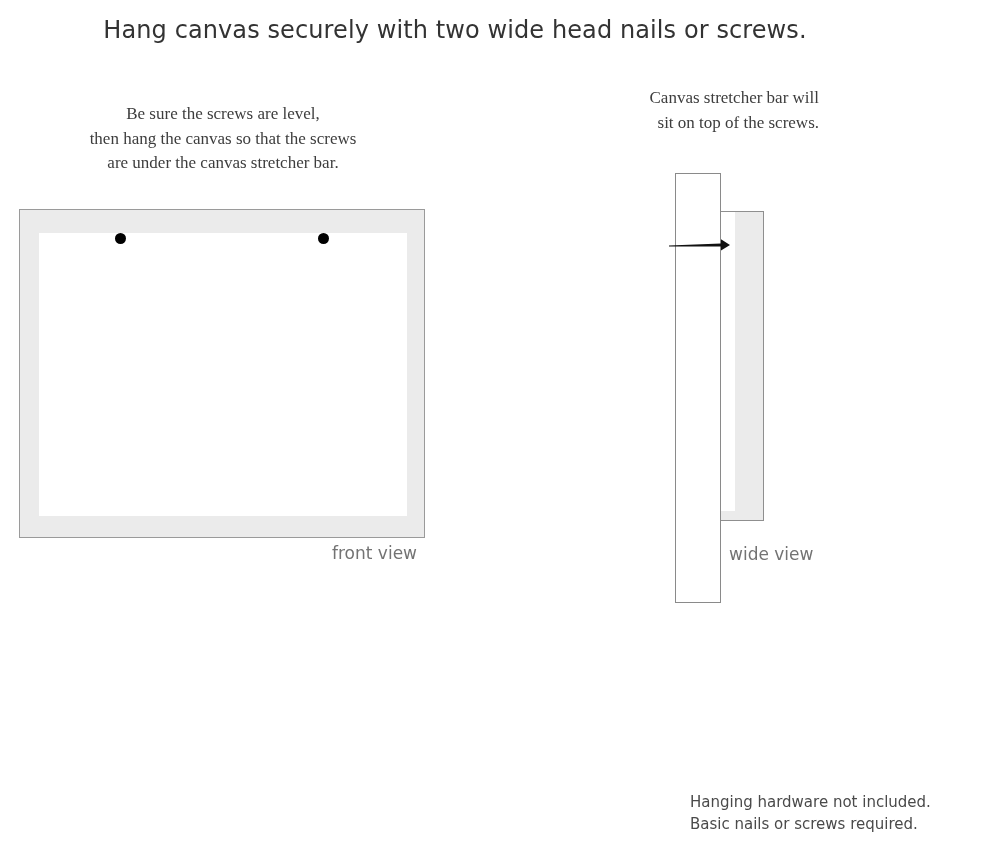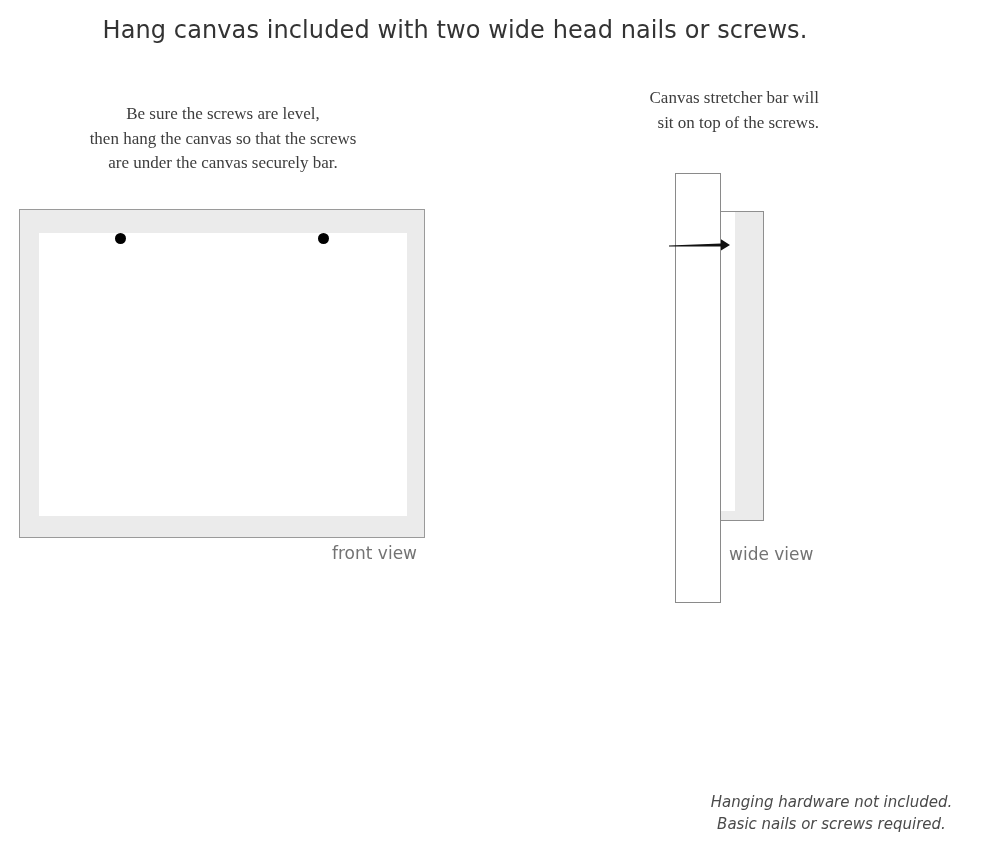--- a/index.html
+++ b/index.html
@@ -130,37 +130,35 @@
     width: 62px;
     height: 14px;
   }
 
   
   .footer {
     position: absolute;
     left: 690px;
     top: 791px;
     width: 283px;
-    text-align: center;
     font-size: 15px;
     line-height: 22px;
     color: #4a4a4a;
-    font-style: italic;
   }
   .footer .line { display: block; white-space: nowrap; }
 </style>
 </head>
 <body>
 
-<div class="title">Hang canvas included with two wide head nails or screws.</div>
+<div class="title">Hang canvas securely with two wide head nails or screws.</div>
 
 <div class="instr instr-left">
   <span class="line">Be sure the screws are level,</span>
   <span class="line">then hang the canvas so that the screws</span>
-  <span class="line">are under the canvas securely bar.</span>
+  <span class="line">are under the canvas stretcher bar.</span>
 </div>
 
 <div class="instr instr-right">
   <span class="line">Canvas stretcher bar will</span>
   <span class="line">sit on top of the screws.</span>
 </div>
 
 <div class="front-view">
   <div class="front-inner"></div>
 </div>

